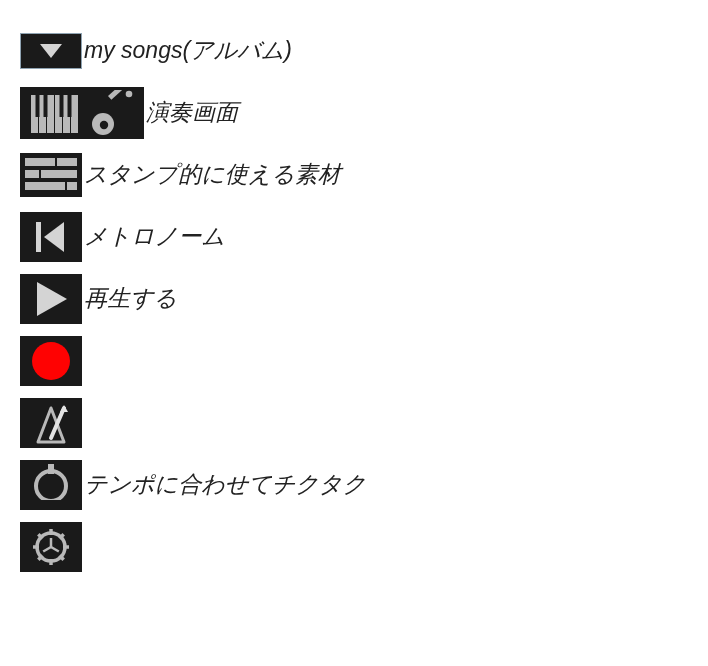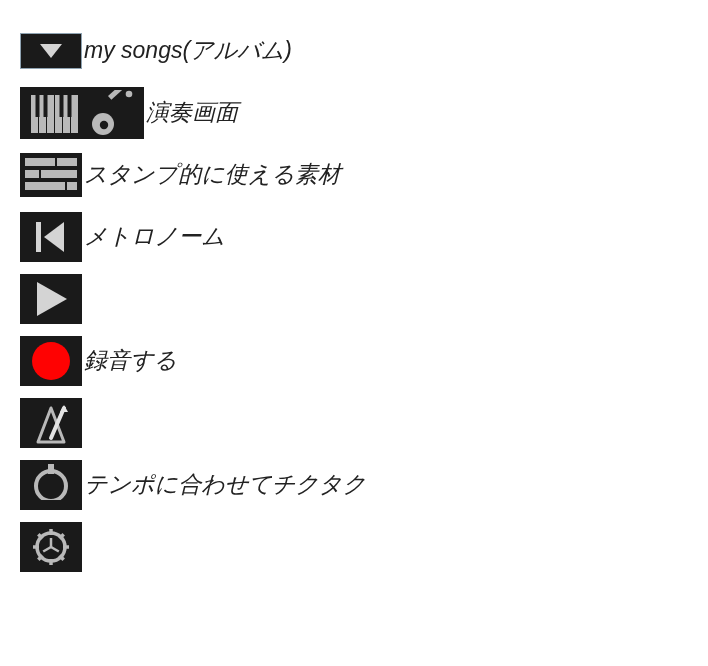--- a/index.html
+++ b/index.html
@@ -111,31 +111,31 @@
   </div>
 
   <div class="list-item">
     <div class="icon-cell">
       <div class="icon-box" style="width:62px;height:50px;">
         <svg width="36" height="38" viewBox="0 0 36 38">
           <polygon points="4,2 34,19 4,36" fill="#d4d4d4"></polygon>
         </svg>
       </div>
     </div>
+    <div class="label-cell">再生する</div>
   </div>
 
   <div class="list-item">
     <div class="icon-cell">
       <div class="icon-box" style="width:62px;height:50px;">
         <svg width="42" height="42" viewBox="0 0 42 42">
           <circle cx="21" cy="21" r="19" fill="#ff0202"></circle>
         </svg>
       </div>
     </div>
-    <div class="label-cell">録音する</div>
   </div>
 
   <div class="list-item">
     <div class="icon-cell">
       <div class="icon-box" style="width:62px;height:50px;">
         <svg width="42" height="42" viewBox="0 0 42 42">
           <polygon points="21,6 34,40 8,40" fill="none" stroke="#b9b9b9" stroke-width="3" stroke-linejoin="round"></polygon>
           <line x1="21" y1="36" x2="34" y2="6" stroke="#e3e3e3" stroke-width="4" stroke-linecap="round"></line>
           <polygon points="34,3 38,10 30,10" fill="#e3e3e3"></polygon>
         </svg>

